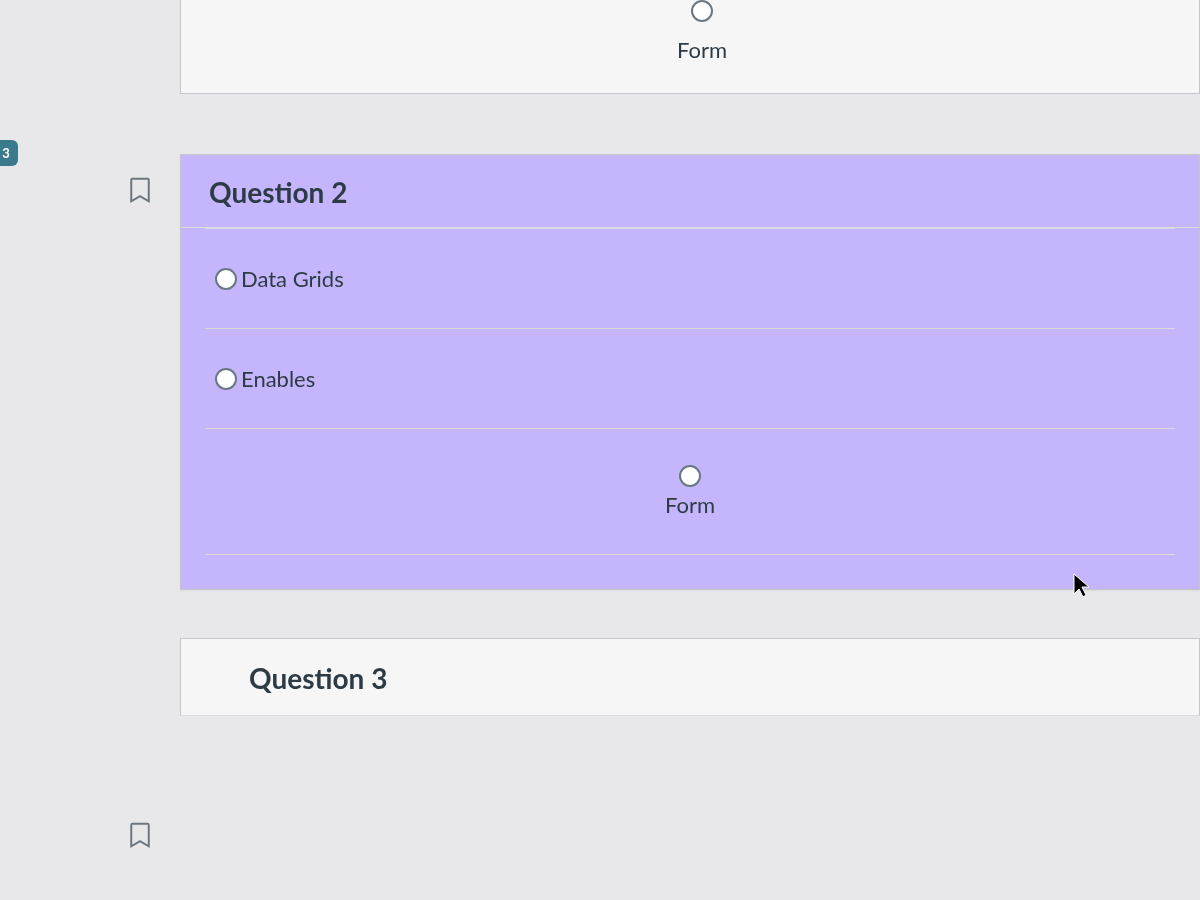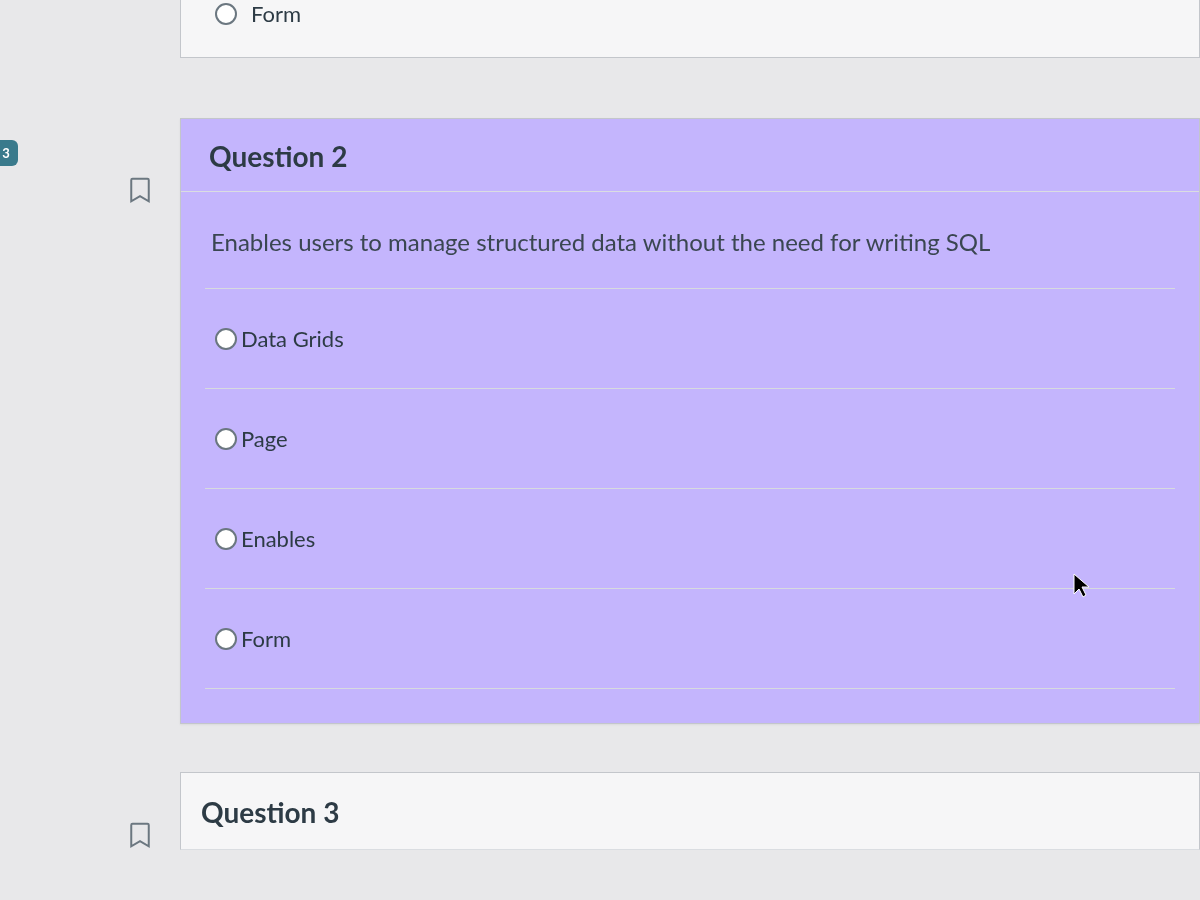--- a/index.html
+++ b/index.html
@@ -87,20 +87,21 @@
       gap: 4px;
       padding: 36px 10px;
       border-top: 1px solid #d7dadf;
       cursor: pointer;
     }
     .option-row:first-child {
       border-top: 1px solid #d7dadf;
     }
     .option-row:last-child {
       border-bottom: 1px solid #d7dadf;
+      flex-direction: column;
     }
     .radio {
       width: 22px;
       height: 22px;
       border: 2px solid #6b7780;
       border-radius: 50%;
       flex-shrink: 0;
       background: #fff;
     }
     .option-label {
@@ -110,20 +111,21 @@
     .leftover-option {
       display: flex;
       align-items: center;
       gap: 14px;
       padding: 4px 10px 30px 34px;
     }
     .card-header-only {
       background: #f6f6f7;
       border: 1px solid #c3c6cb;
       border-bottom: 1px solid #dadde1;
+      padding-left: 48px;
     }
     .card-header-only h2 {
       font-size: 28px;
       font-weight: 700;
       color: #2d3b45;
       padding: 22px 28px 20px 20px;
     }
     .cursor-overlay {
       position: absolute;
       pointer-events: none;
@@ -153,29 +155,24 @@
           <path d="M6 3 h12 a1 1 0 0 1 1 1 v17 l-7 -4 l-7 4 v-17 a1 1 0 0 1 1 -1 z"></path>
         </svg>
       </span>
     </div>
 
     <div class="card">
       <div class="card-header">
         <h2>Question 2</h2>
       </div>
       <div class="card-body">
-        <div class="prompt">Enables users to manage structured data without the need for writing SQL</div>
         <div class="options">
           <label class="option-row">
             <span class="radio"></span>
             <span class="option-label">Data Grids</span>
-          </label>
-          <label class="option-row">
-            <span class="radio"></span>
-            <span class="option-label">Page</span>
           </label>
           <label class="option-row">
             <span class="radio"></span>
             <span class="option-label">Enables</span>
           </label>
           <label class="option-row">
             <span class="radio"></span>
             <span class="option-label">Form</span>
           </label>
         </div>

